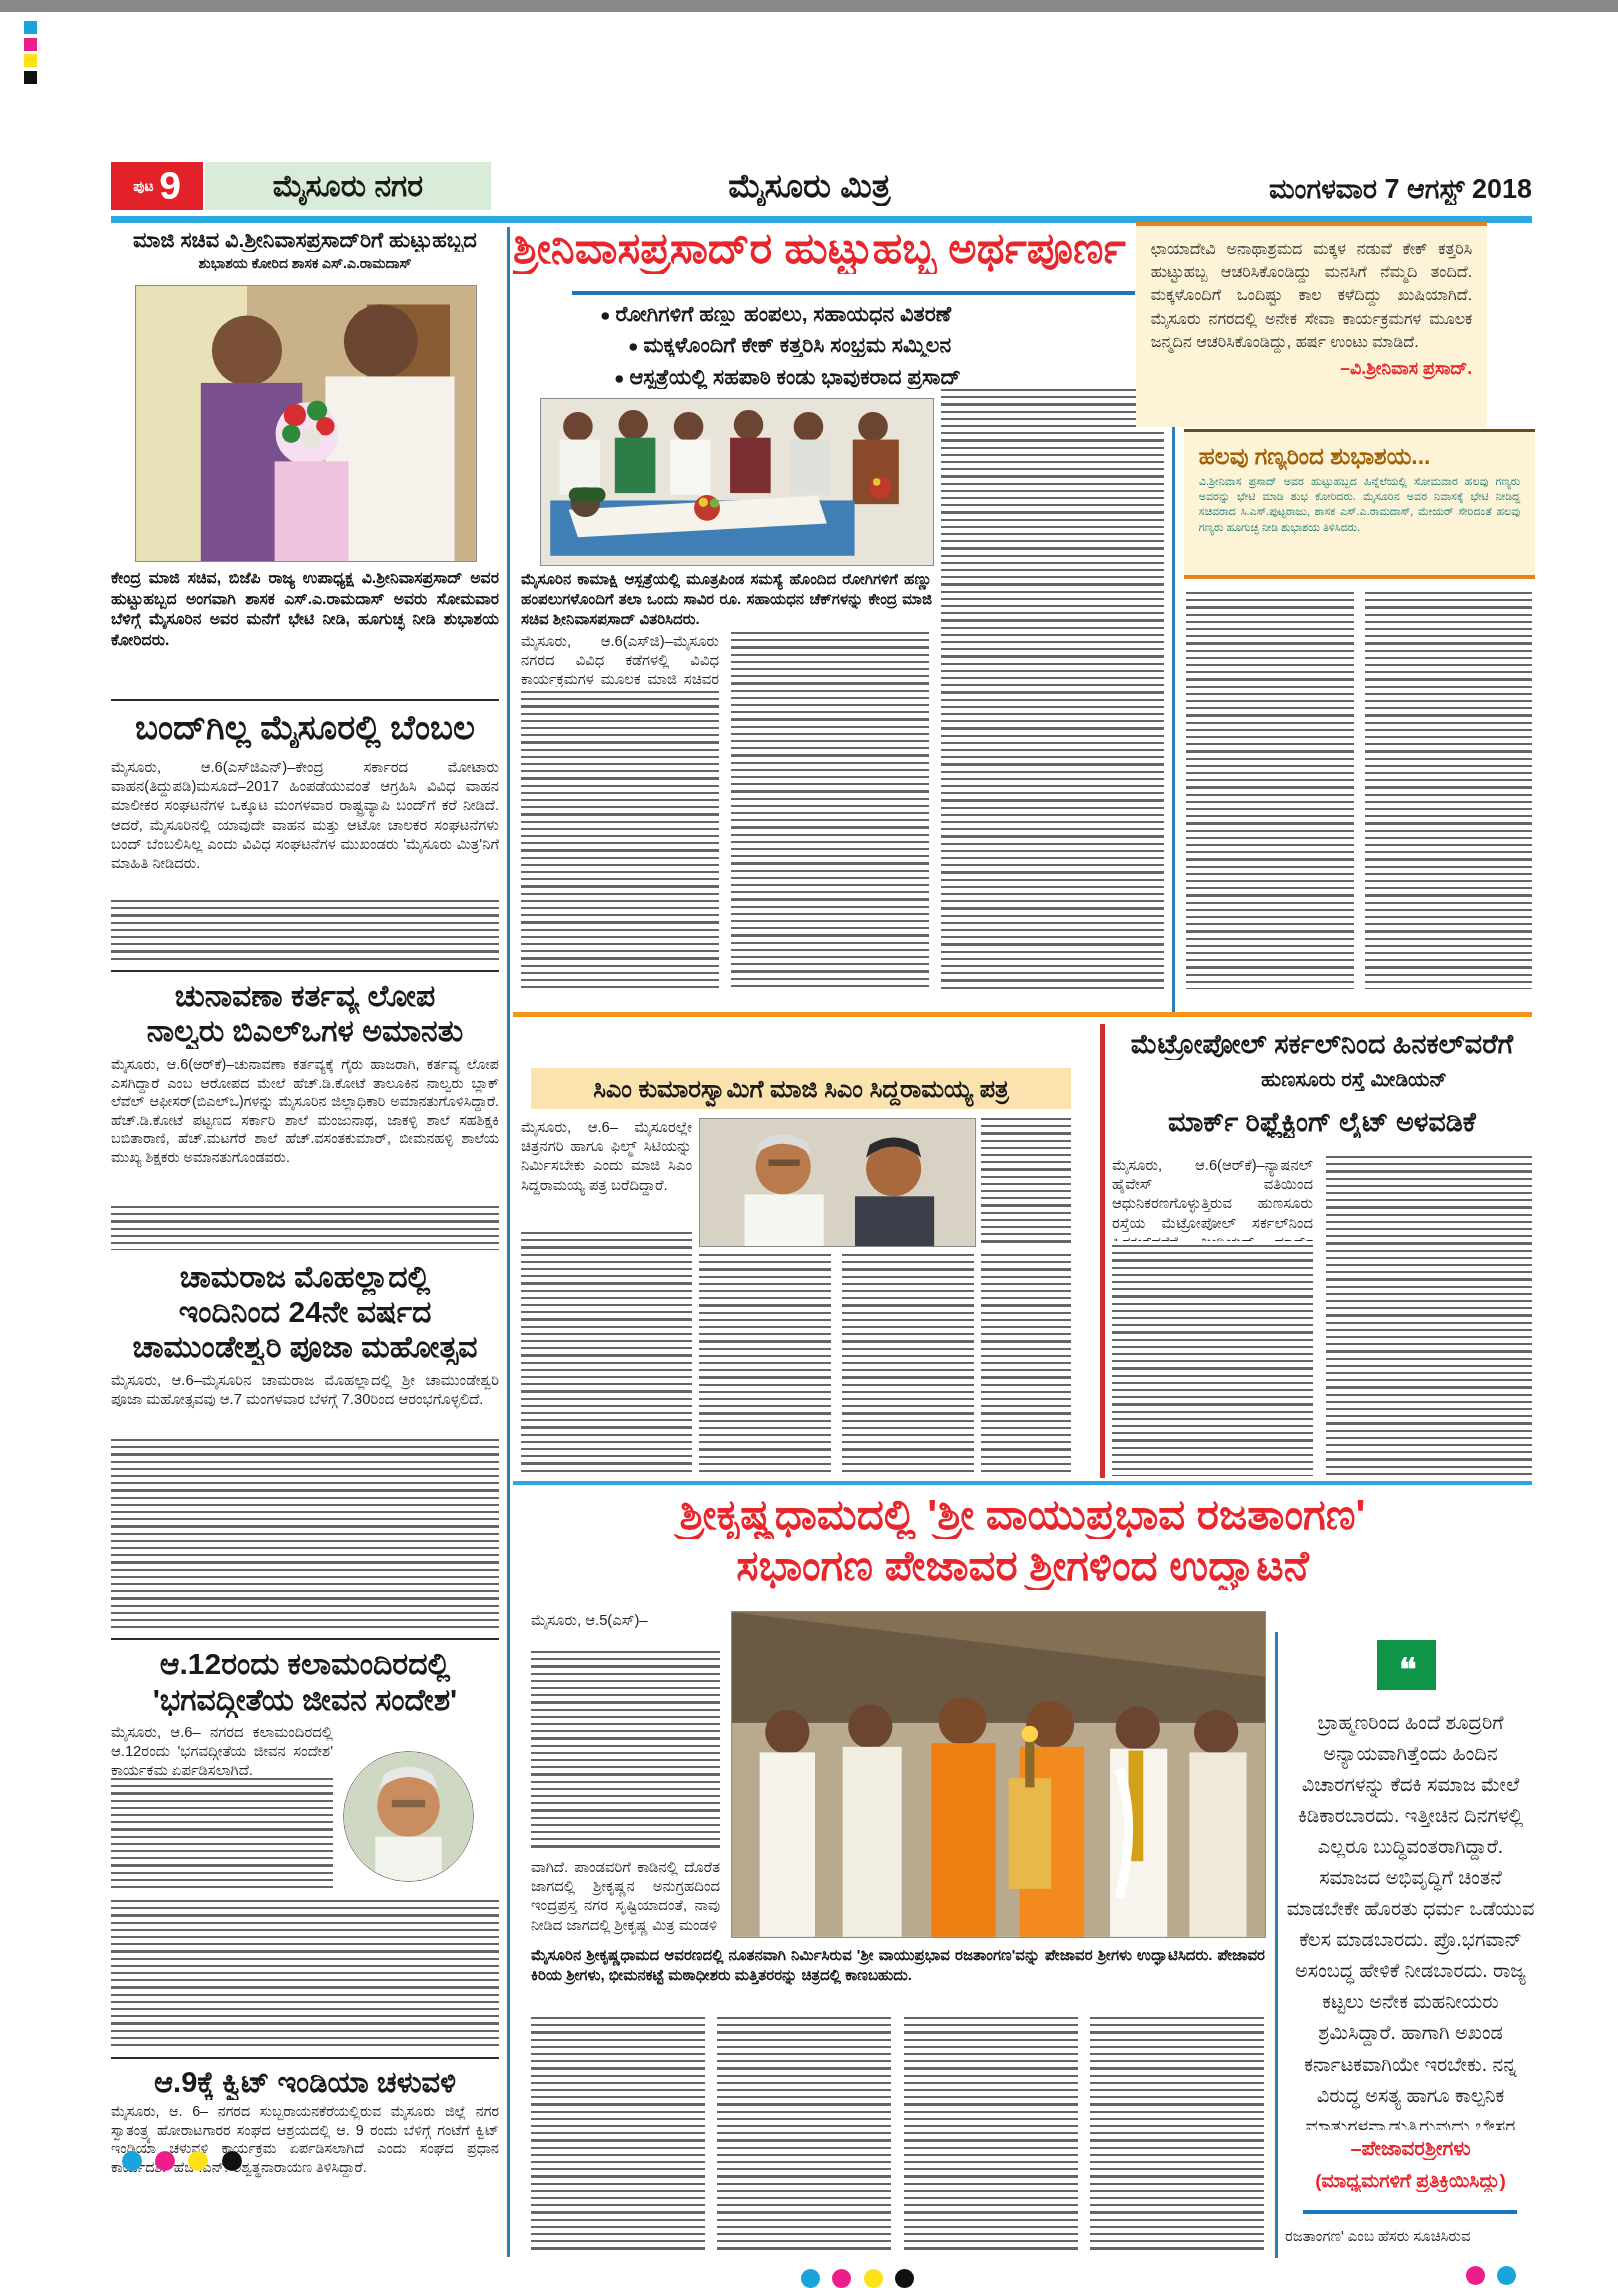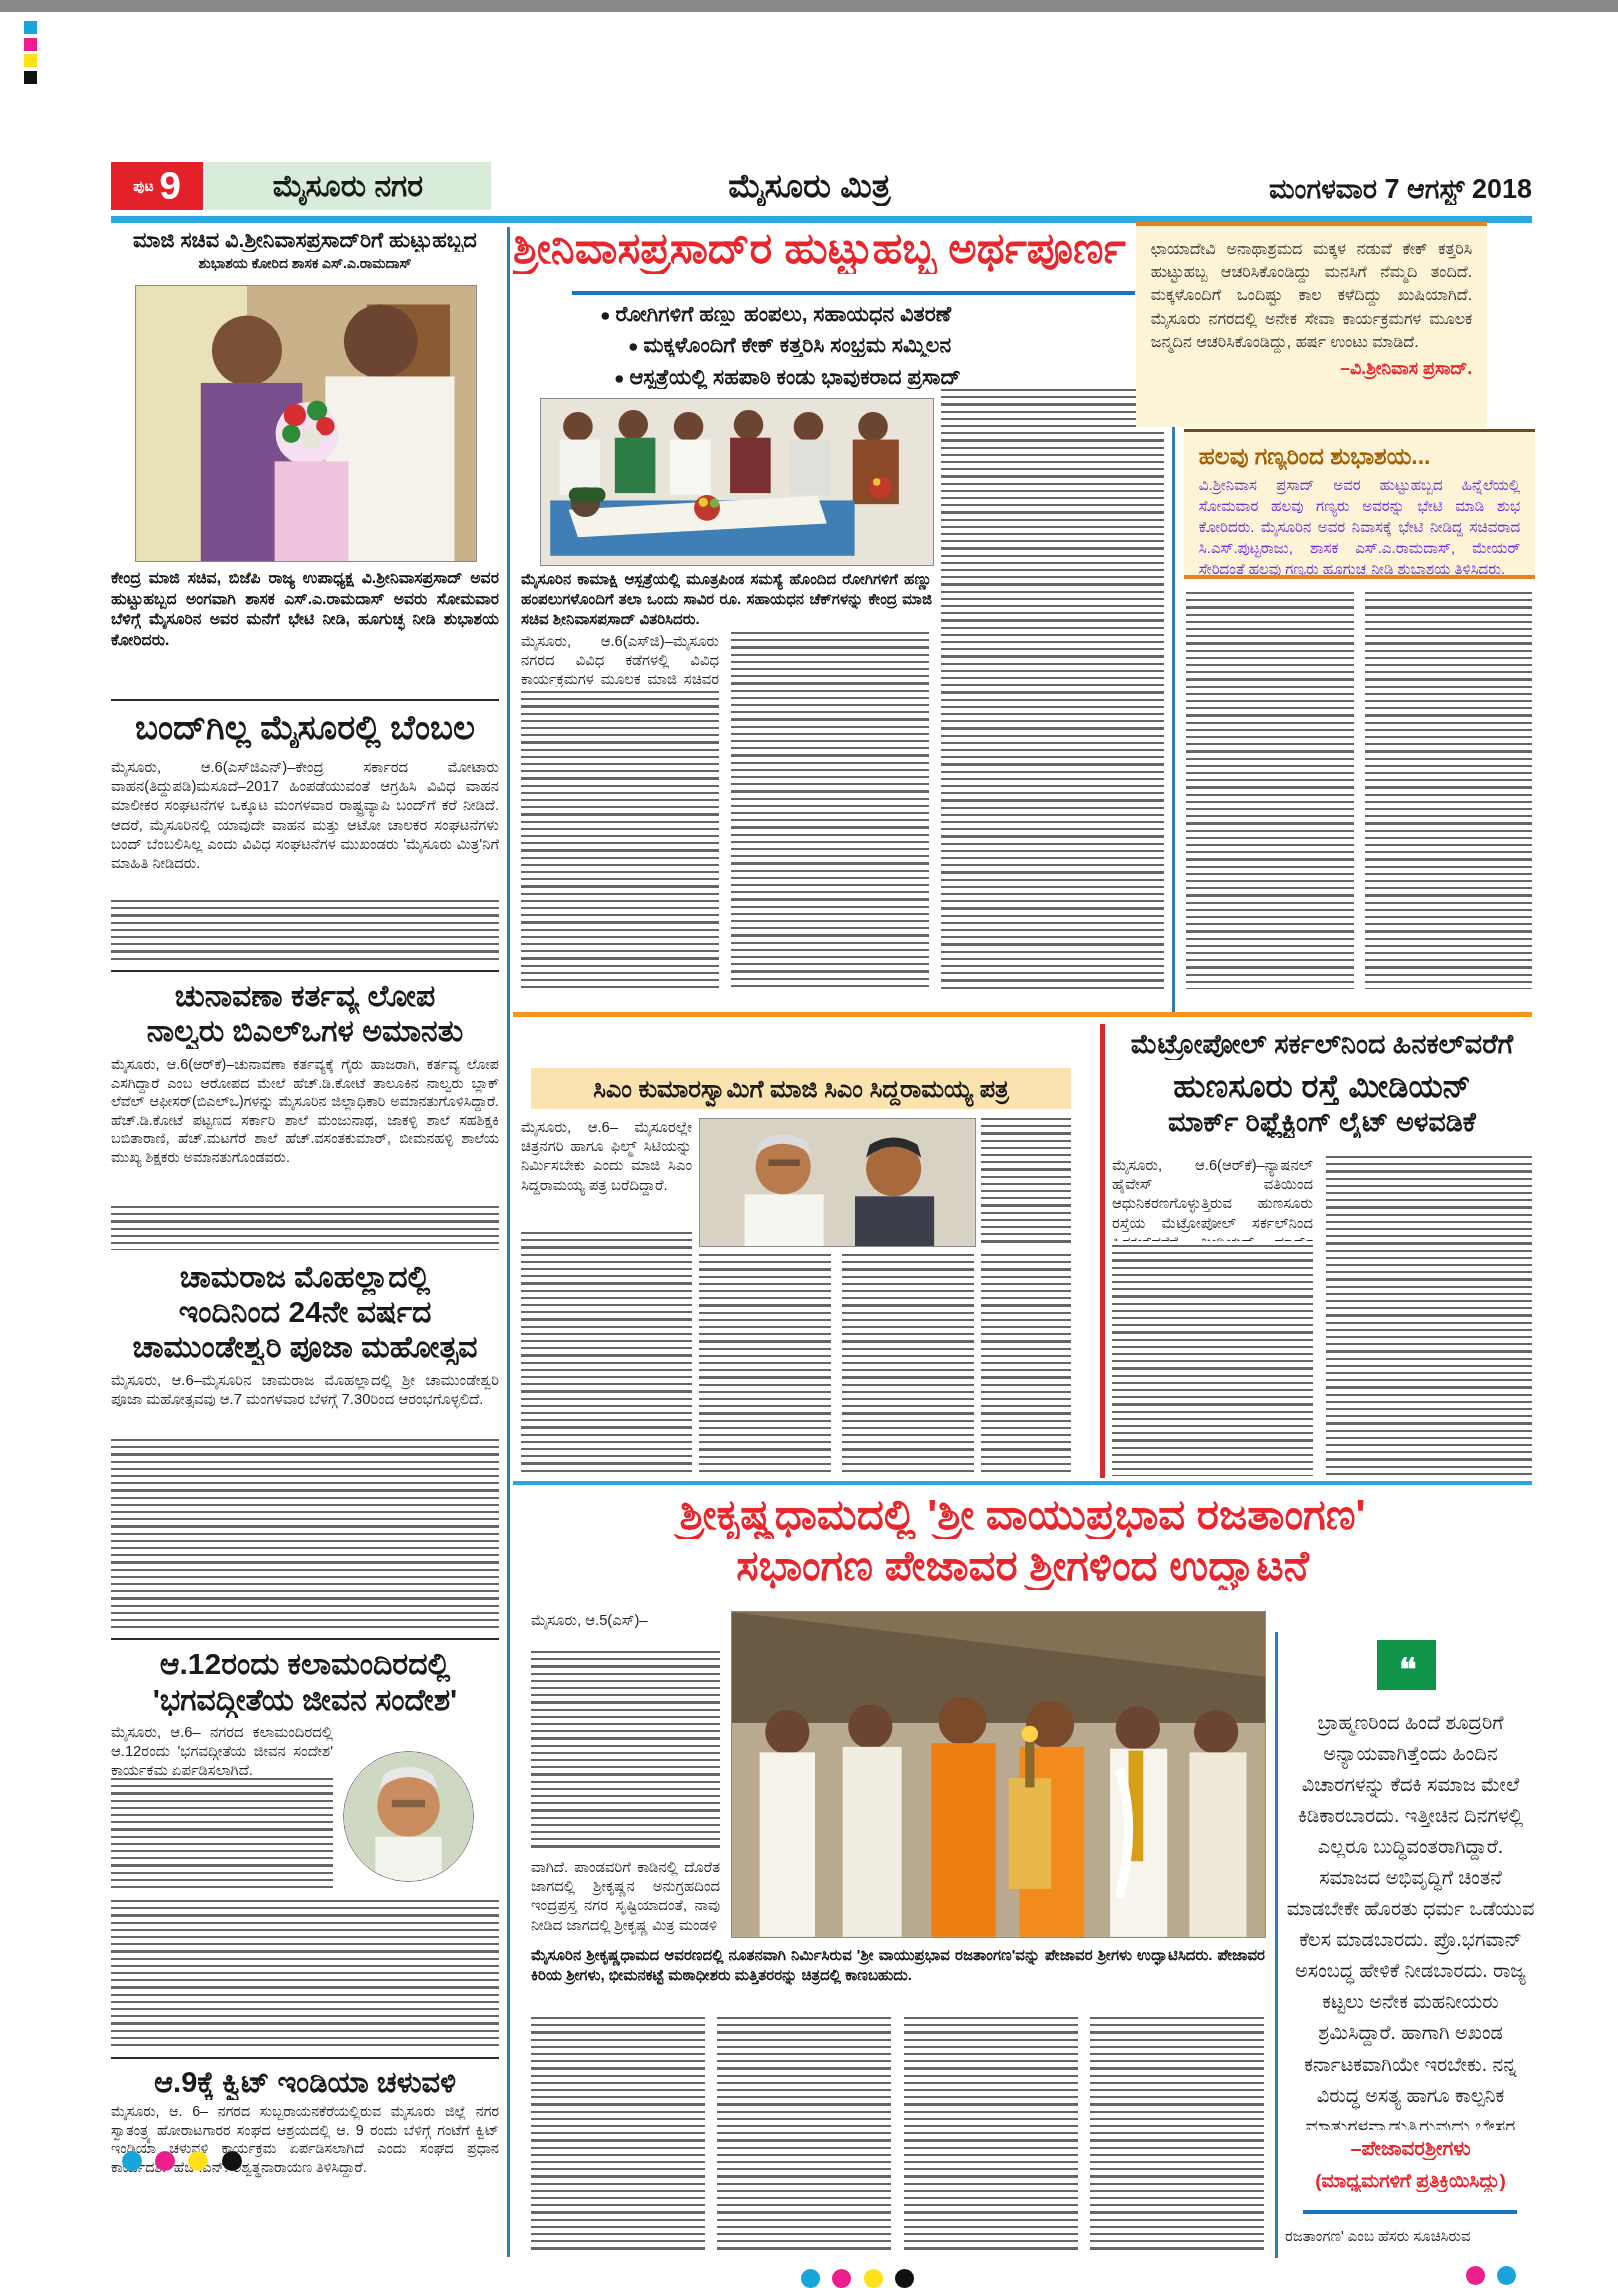--- a/index.html
+++ b/index.html
@@ -216,28 +216,28 @@
   <div class="dot" style="left:832px;top:2257px;width:18.5px;height:18.5px;background:#ec1e8c"></div>
   <div class="dot" style="left:864px;top:2257px;width:18.5px;height:18.5px;background:#ffe11a"></div>
   <div class="dot" style="left:895px;top:2257px;width:18.5px;height:18.5px;background:#111"></div>
 
   <div class="abs box" style="left:1136px;top:210px;width:351px;height:205px;border-top:4.6px solid #e8821e;">
     <div class="j" style="font-size:16px;line-height:1.45;color:#2b2b2b;">ಛಾಯಾದೇವಿ ಅನಾಥಾಶ್ರಮದ ಮಕ್ಕಳ ನಡುವೆ ಕೇಕ್ ಕತ್ತರಿಸಿ ಹುಟ್ಟುಹಬ್ಬ ಆಚರಿಸಿಕೊಂಡಿದ್ದು ಮನಸಿಗೆ ನೆಮ್ಮದಿ ತಂದಿದೆ. ಮಕ್ಕಳೊಂದಿಗೆ ಒಂದಿಷ್ಟು ಕಾಲ ಕಳೆದಿದ್ದು ಖುಷಿಯಾಗಿದೆ. ಮೈಸೂರು ನಗರದಲ್ಲಿ ಅನೇಕ ಸೇವಾ ಕಾರ್ಯಕ್ರಮಗಳ ಮೂಲಕ ಜನ್ಮದಿನ ಆಚರಿಸಿಕೊಂಡಿದ್ದು, ಹರ್ಷ ಉಂಟು ಮಾಡಿದೆ.</div>
     <div class="b red" style="font-size:17.5px;text-align:right;margin-top:5.5px;">–ವಿ.ಶ್ರೀನಿವಾಸ ಪ್ರಸಾದ್.</div>
   </div>
   <div class="abs box" style="left:1184px;top:417px;width:351px;height:150px;border-top:3.7px solid #6b4a1f;border-bottom:4.6px solid #e8821e;">
     <div class="b green nw" style="font-size:23px;">ಹಲವು ಗಣ್ಯರಿಂದ ಶುಭಾಶಯ...</div>
-    <div class="j" style="font-size:15px;line-height:1.4;color:#6d28d9;margin-top:3.7px;">ವಿ.ಶ್ರೀನಿವಾಸ ಪ್ರಸಾದ್ ಅವರ ಹುಟ್ಟುಹಬ್ಬದ ಹಿನ್ನೆಲೆಯಲ್ಲಿ ಸೋಮವಾರ ಹಲವು ಗಣ್ಯರು ಅವರನ್ನು ಭೇಟಿ ಮಾಡಿ ಶುಭ ಕೋರಿದರು. ಮೈಸೂರಿನ ಅವರ ನಿವಾಸಕ್ಕೆ ಭೇಟಿ ನೀಡಿದ್ದ ಸಚಿವರಾದ ಸಿ.ಎಸ್.ಪುಟ್ಟರಾಜು, ಶಾಸಕ ಎಸ್.ಎ.ರಾಮದಾಸ್, ಮೇಯರ್ ಸೇರಿದಂತೆ ಹಲವು ಗಣ್ಯರು ಹೂಗುಚ್ಛ ನೀಡಿ ಶುಭಾಶಯ ತಿಳಿಸಿದರು.</div>
+    <div class="j" style="font-size:11px;line-height:1.4;color:#0f766e;margin-top:3.7px;">ವಿ.ಶ್ರೀನಿವಾಸ ಪ್ರಸಾದ್ ಅವರ ಹುಟ್ಟುಹಬ್ಬದ ಹಿನ್ನೆಲೆಯಲ್ಲಿ ಸೋಮವಾರ ಹಲವು ಗಣ್ಯರು ಅವರನ್ನು ಭೇಟಿ ಮಾಡಿ ಶುಭ ಕೋರಿದರು. ಮೈಸೂರಿನ ಅವರ ನಿವಾಸಕ್ಕೆ ಭೇಟಿ ನೀಡಿದ್ದ ಸಚಿವರಾದ ಸಿ.ಎಸ್.ಪುಟ್ಟರಾಜು, ಶಾಸಕ ಎಸ್.ಎ.ರಾಮದಾಸ್, ಮೇಯರ್ ಸೇರಿದಂತೆ ಹಲವು ಗಣ್ಯರು ಹೂಗುಚ್ಛ ನೀಡಿ ಶುಭಾಶಯ ತಿಳಿಸಿದರು.</div>
   </div>
   <div class="abs greek" style="left:1186px;top:580px;width:168px;height:397px;"></div>
   <div class="abs greek" style="left:1365px;top:580px;width:167px;height:397px;"></div>
 
   <div class="abs" style="left:1100px;top:1012px;width:4.6px;height:454px;background:#cf2e2e;"></div>
   <div class="abs b c nw" style="left:1112px;top:1017px;width:420px;font-size:27px;">ಮೆಟ್ರೋಪೋಲ್ ಸರ್ಕಲ್‌ನಿಂದ ಹಿನಕಲ್‌ವರೆಗೆ</div>
-  <div class="abs b c nw" style="left:1112px;top:1056px;width:420px;font-size:32px;">ಹುಣಸೂರು ರಸ್ತೆ ಮೀಡಿಯನ್</div>
+  <div class="abs b c nw" style="left:1144px;top:1056px;width:420px;font-size:20px;">ಹುಣಸೂರು ರಸ್ತೆ ಮೀಡಿಯನ್</div>
   <div class="abs b c nw" style="left:1112px;top:1095px;width:420px;font-size:27px;">ಮಾರ್ಕ್ ರಿಫ್ಲೆಕ್ಟಿಂಗ್ ಲೈಟ್ ಅಳವಡಿಕೆ</div>
   <div class="abs body" style="left:1112px;top:1144px;width:201px;height:85px;">ಮೈಸೂರು, ಆ.6(ಆರ್‌ಕೆ)–ನ್ಯಾಷನಲ್ ಹೈವೇಸ್ ವತಿಯಿಂದ ಆಧುನಿಕರಣಗೊಳ್ಳುತ್ತಿರುವ ಹುಣಸೂರು ರಸ್ತೆಯ ಮೆಟ್ರೋಪೋಲ್ ಸರ್ಕಲ್‌ನಿಂದ ಹಿನಕಲ್‌ವರೆಗೆ ಮೀಡಿಯನ್ ಮಾರ್ಕ್ ರಿಫ್ಲೆಕ್ಟಿಂಗ್ ಲೈಟ್ ಅಳವಡಿಸಲಾಗುತ್ತಿದೆ.</div>
   <div class="abs greek" style="left:1112px;top:1233px;width:201px;height:231px;"></div>
   <div class="abs greek" style="left:1326px;top:1144px;width:206px;height:319px;"></div>
 
   <div class="abs quoteicon" style="left:1377px;top:1628px;width:59px;height:50px;"></div>
   <div class="abs c" style="left:1285px;top:1695px;width:251px;height:423px;font-size:19.4px;line-height:1.6;color:#1a1a1a;overflow:hidden;">ಬ್ರಾಹ್ಮಣರಿಂದ ಹಿಂದೆ ಶೂದ್ರರಿಗೆ ಅನ್ಯಾಯವಾಗಿತ್ತೆಂದು ಹಿಂದಿನ ವಿಚಾರಗಳನ್ನು ಕೆದಕಿ ಸಮಾಜ ಮೇಲೆ ಕಿಡಿಕಾರಬಾರದು. ಇತ್ತೀಚಿನ ದಿನಗಳಲ್ಲಿ ಎಲ್ಲರೂ ಬುದ್ಧಿವಂತರಾಗಿದ್ದಾರೆ. ಸಮಾಜದ ಅಭಿವೃದ್ಧಿಗೆ ಚಿಂತನೆ ಮಾಡಬೇಕೇ ಹೊರತು ಧರ್ಮ ಒಡೆಯುವ ಕೆಲಸ ಮಾಡಬಾರದು. ಪ್ರೊ.ಭಗವಾನ್ ಅಸಂಬದ್ಧ ಹೇಳಿಕೆ ನೀಡಬಾರದು. ರಾಜ್ಯ ಕಟ್ಟಲು ಅನೇಕ ಮಹನೀಯರು ಶ್ರಮಿಸಿದ್ದಾರೆ. ಹಾಗಾಗಿ ಅಖಂಡ ಕರ್ನಾಟಕವಾಗಿಯೇ ಇರಬೇಕು. ನನ್ನ ವಿರುದ್ಧ ಅಸತ್ಯ ಹಾಗೂ ಕಾಲ್ಪನಿಕ ಮಾತುಗಳನ್ನಾಡುತ್ತಿರುವುದು ಬೇಸರ ತಂದಿದೆ.</div>
   <div class="abs b c nw red" style="left:1285px;top:2125px;width:251px;font-size:20px;">–ಪೇಜಾವರಶ್ರೀಗಳು</div>
   <div class="abs c nw red" style="left:1285px;top:2158px;width:251px;font-size:19px;font-weight:600;">(ಮಾಧ್ಯಮಗಳಿಗೆ ಪ್ರತಿಕ್ರಿಯಿಸಿದ್ದು)</div>
   <div class="abs" style="left:1303px;top:2198px;width:214px;height:3.7px;background:#1b75bb;"></div>

